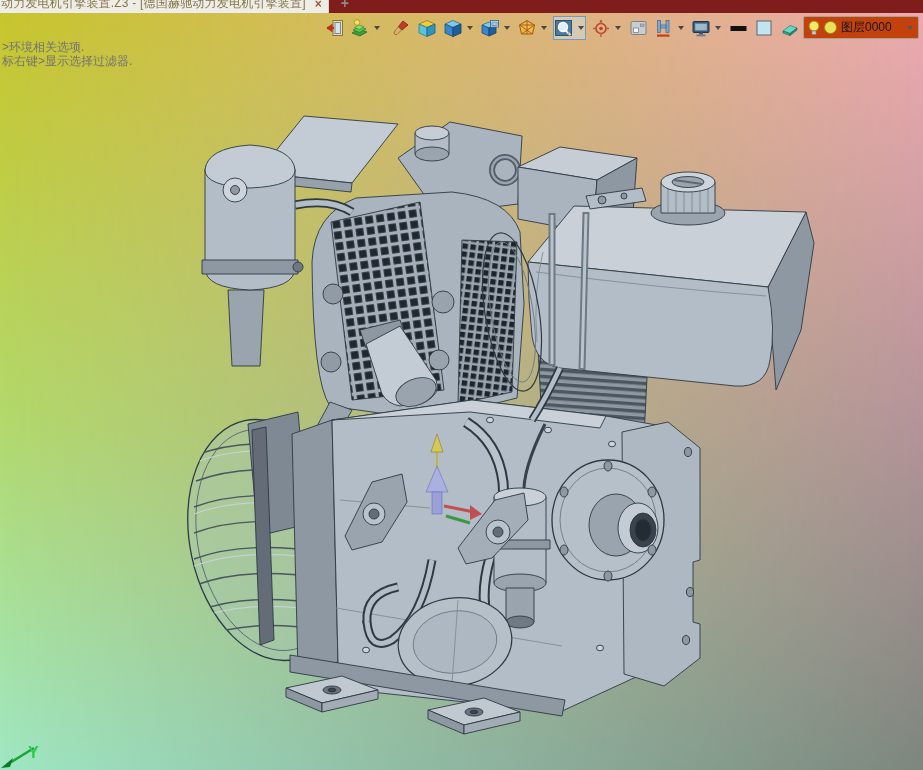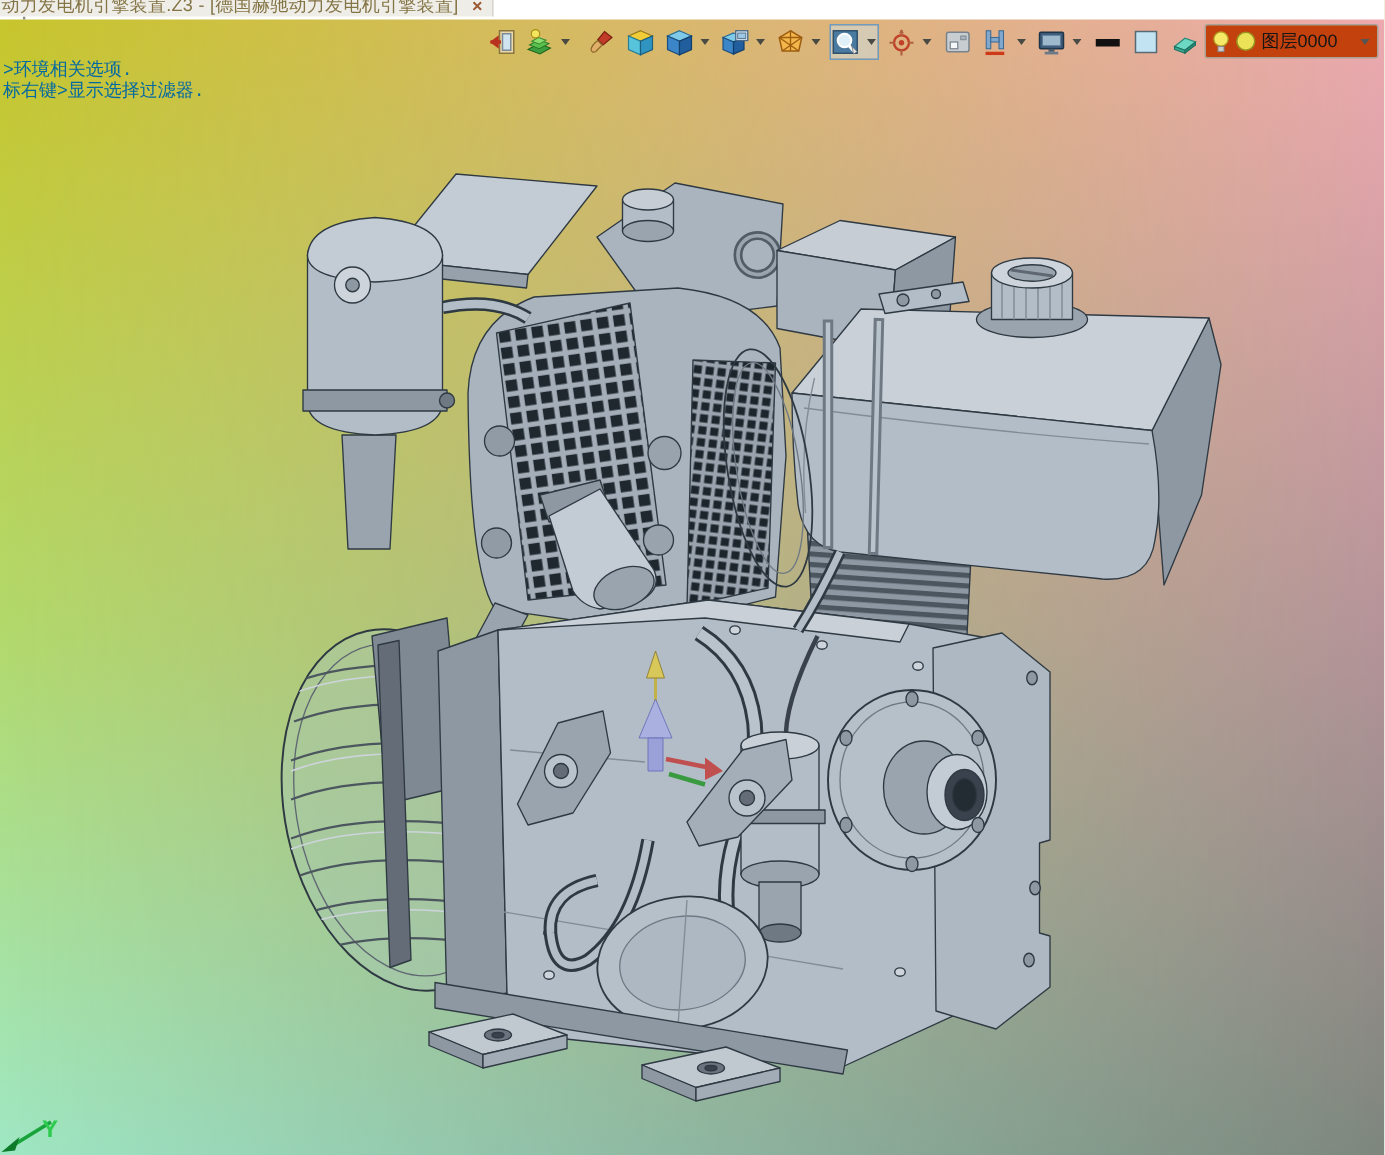--- a/index.html
+++ b/index.html
@@ -1,30 +1,30 @@
 <!DOCTYPE html>
 <html><head>
 <meta charset="utf-8">
 <style>
   * { margin:0; padding:0; box-sizing:border-box; }
   html,body { width:923px; height:770px; overflow:hidden; font-family:"Liberation Sans", sans-serif; }
   #stage { position:relative; width:923px; height:770px; background:#eceae5; }
 
   
-  .tabbar { position:absolute; top:0; left:0; right:0; height:13px; background:#ffffff; overflow:hidden; display:flex; align-items:flex-start; z-index:5;flex-direction:column; }
+  .tabbar { position:absolute; top:0; left:0; right:0; height:13px; background:#7f1d1d; overflow:hidden; display:flex; align-items:flex-start; z-index:5; }
   .tab { display:inline-flex; align-items:flex-start; padding:0 6px 0 1px; border-right:1px solid #d9d5cd; height:13px; background:#efede8; }
   .tab-title { font-size:12px; line-height:15px; margin-top:-4px; color:#847546; white-space:nowrap; letter-spacing:0.2px; }
   .tab-close { font-size:12px; line-height:14px; margin-top:-3px; margin-left:9px; color:#9c5a35; font-weight:bold; }
   .newtab { font-size:14px; line-height:15px; margin-top:-4px; margin-left:12px; color:#8f8d88; font-weight:bold; }
 
   
   #scene { position:absolute; top:0; left:0; width:923px; height:770px; display:block; }
 
   
-  .prompt { position:absolute; left:2px; top:40px; z-index:6; font-size:12px; line-height:14px; color:#0369a1;font-family:Liberation Mono, monospace; }
+  .prompt { position:absolute; left:2px; top:40px; z-index:6; font-size:12px; line-height:14px; color:#737373; }
 
   
   .toolbar { position:absolute; left:324px; top:16px; height:24px; display:flex; align-items:center; gap:6px; z-index:6; }
   .tool { height:22px; min-width:20px; display:flex; align-items:center; justify-content:center; }
   .tool.has-dd { min-width:31px; justify-content:space-between; padding-right:1px; }
   .tool.active { outline:1px solid #6f9cbe; background:rgba(205,228,244,0.45); }
   .caret { width:0; height:0; border-left:3.5px solid transparent; border-right:3.5px solid transparent; border-top:4px solid #4a4a44; margin-left:2px; }
   .ml4 { margin-left:4px; }
 
   

